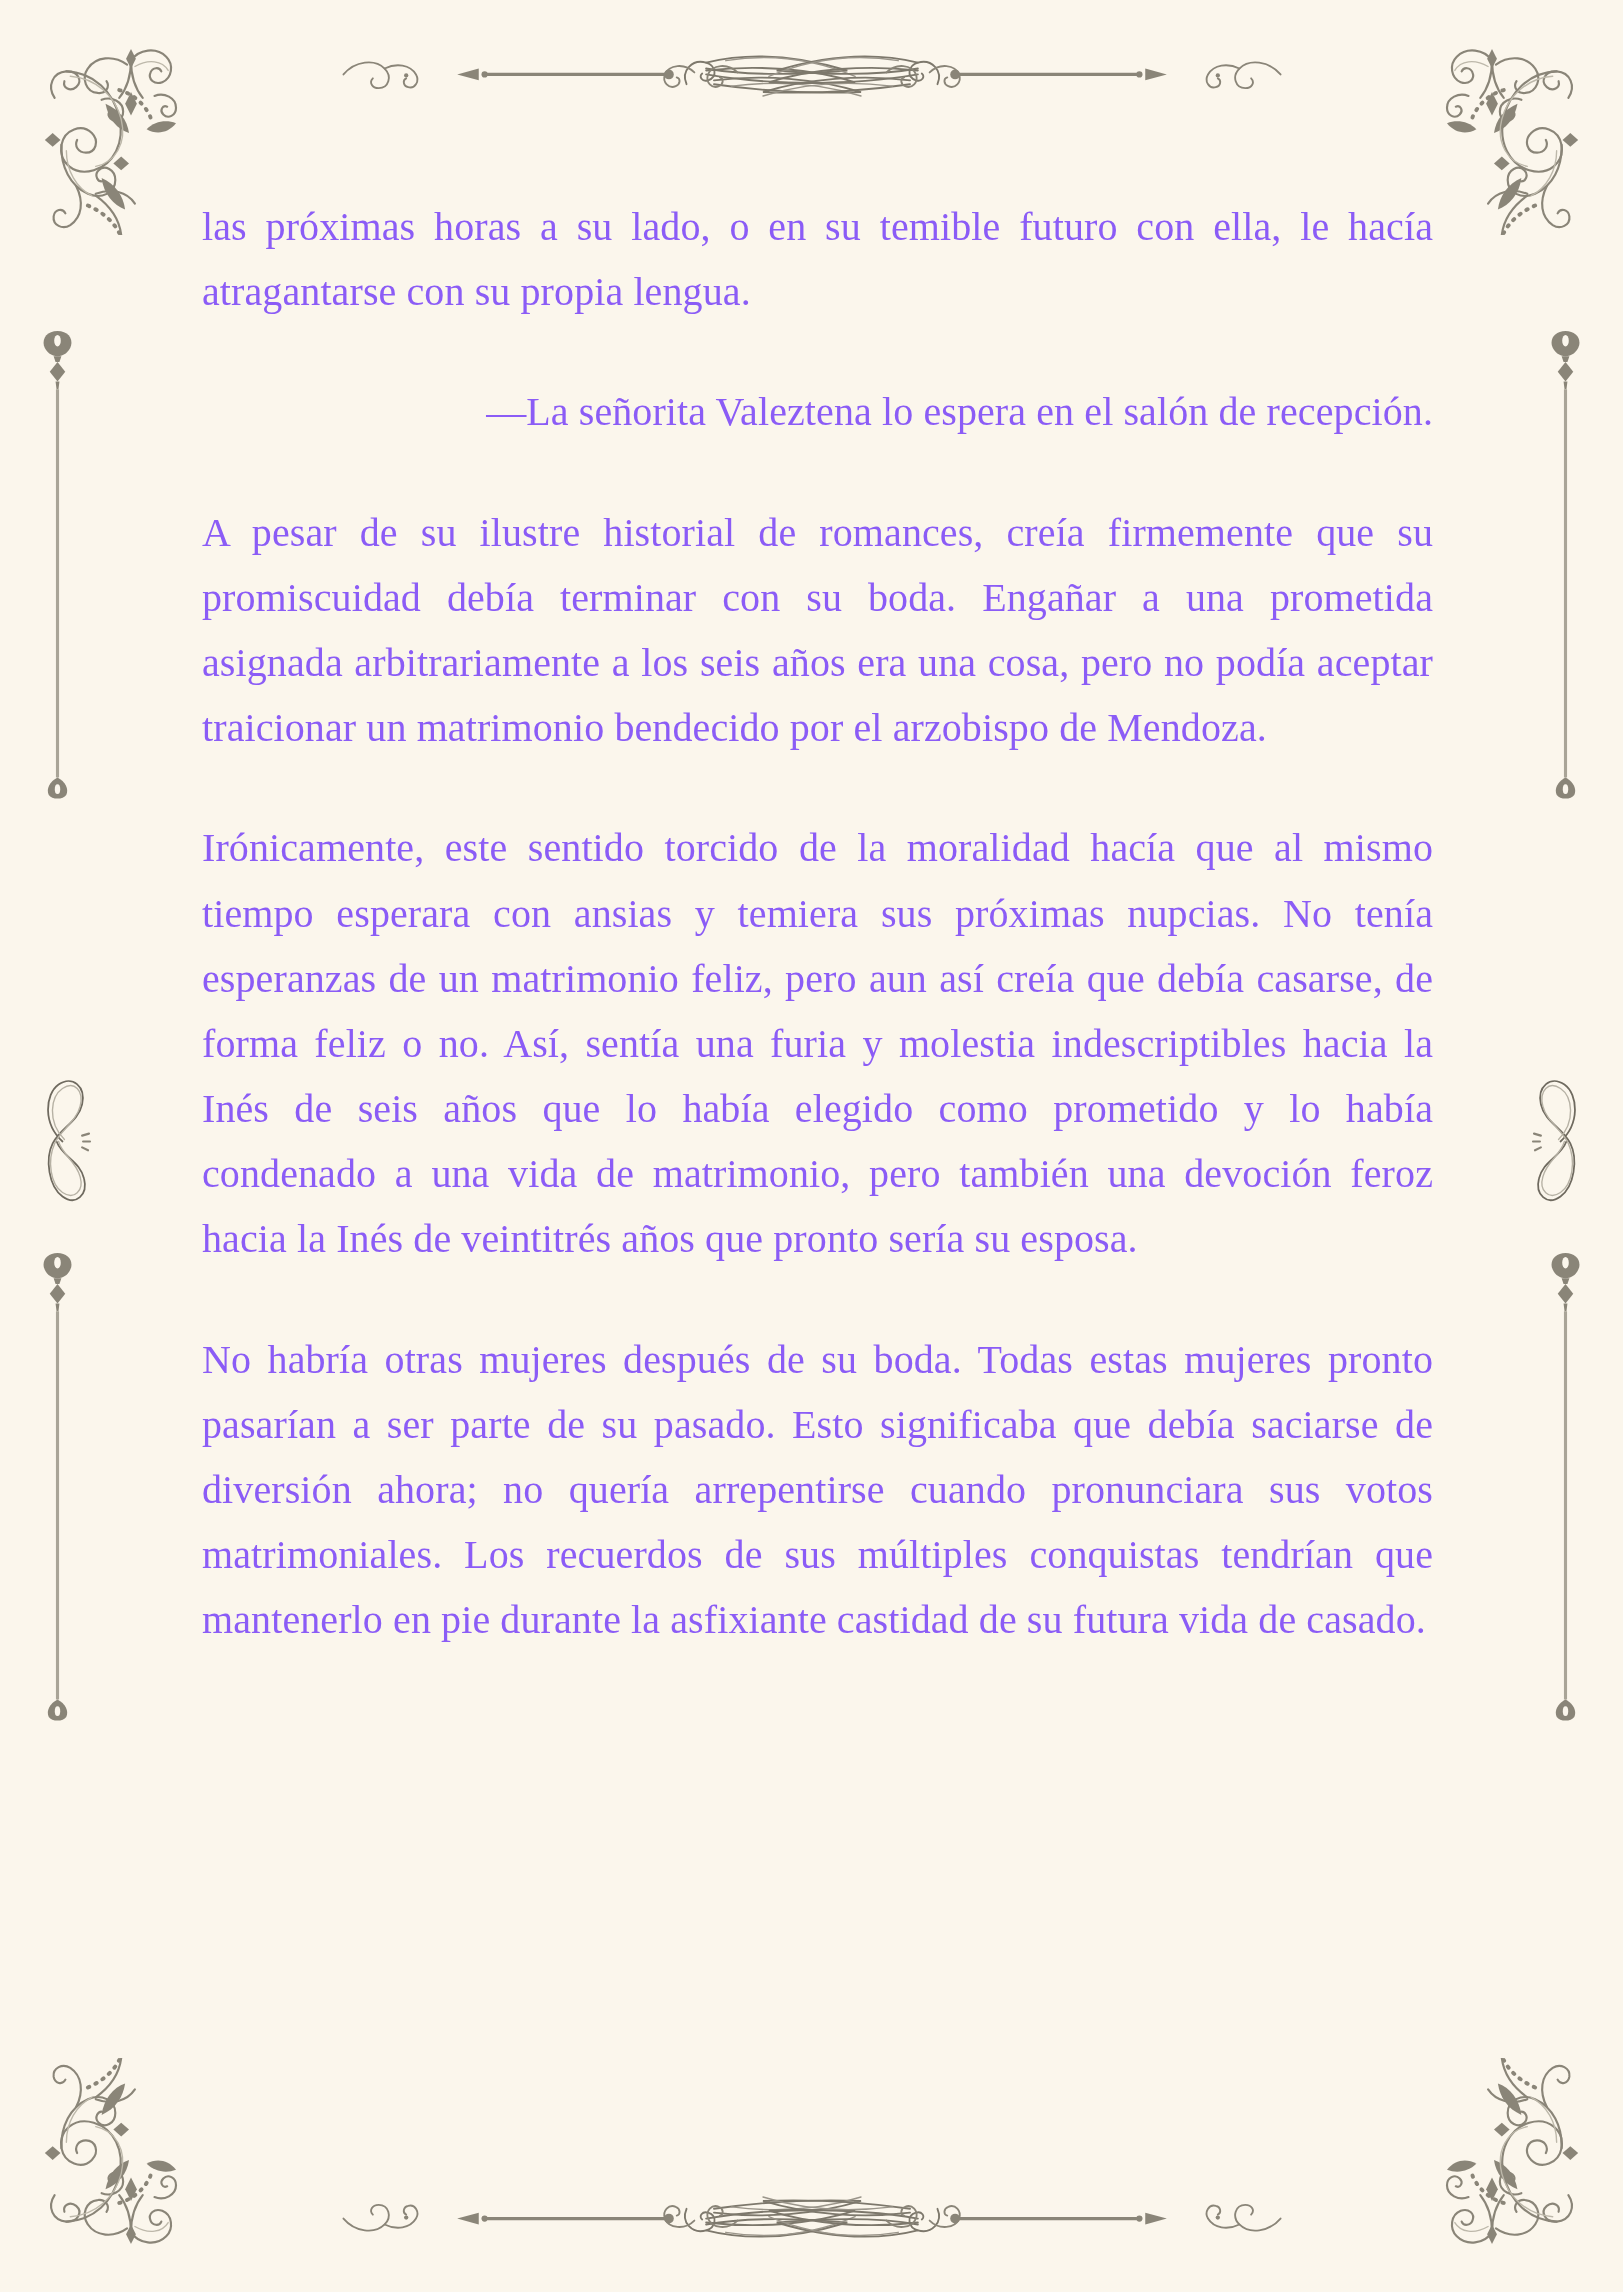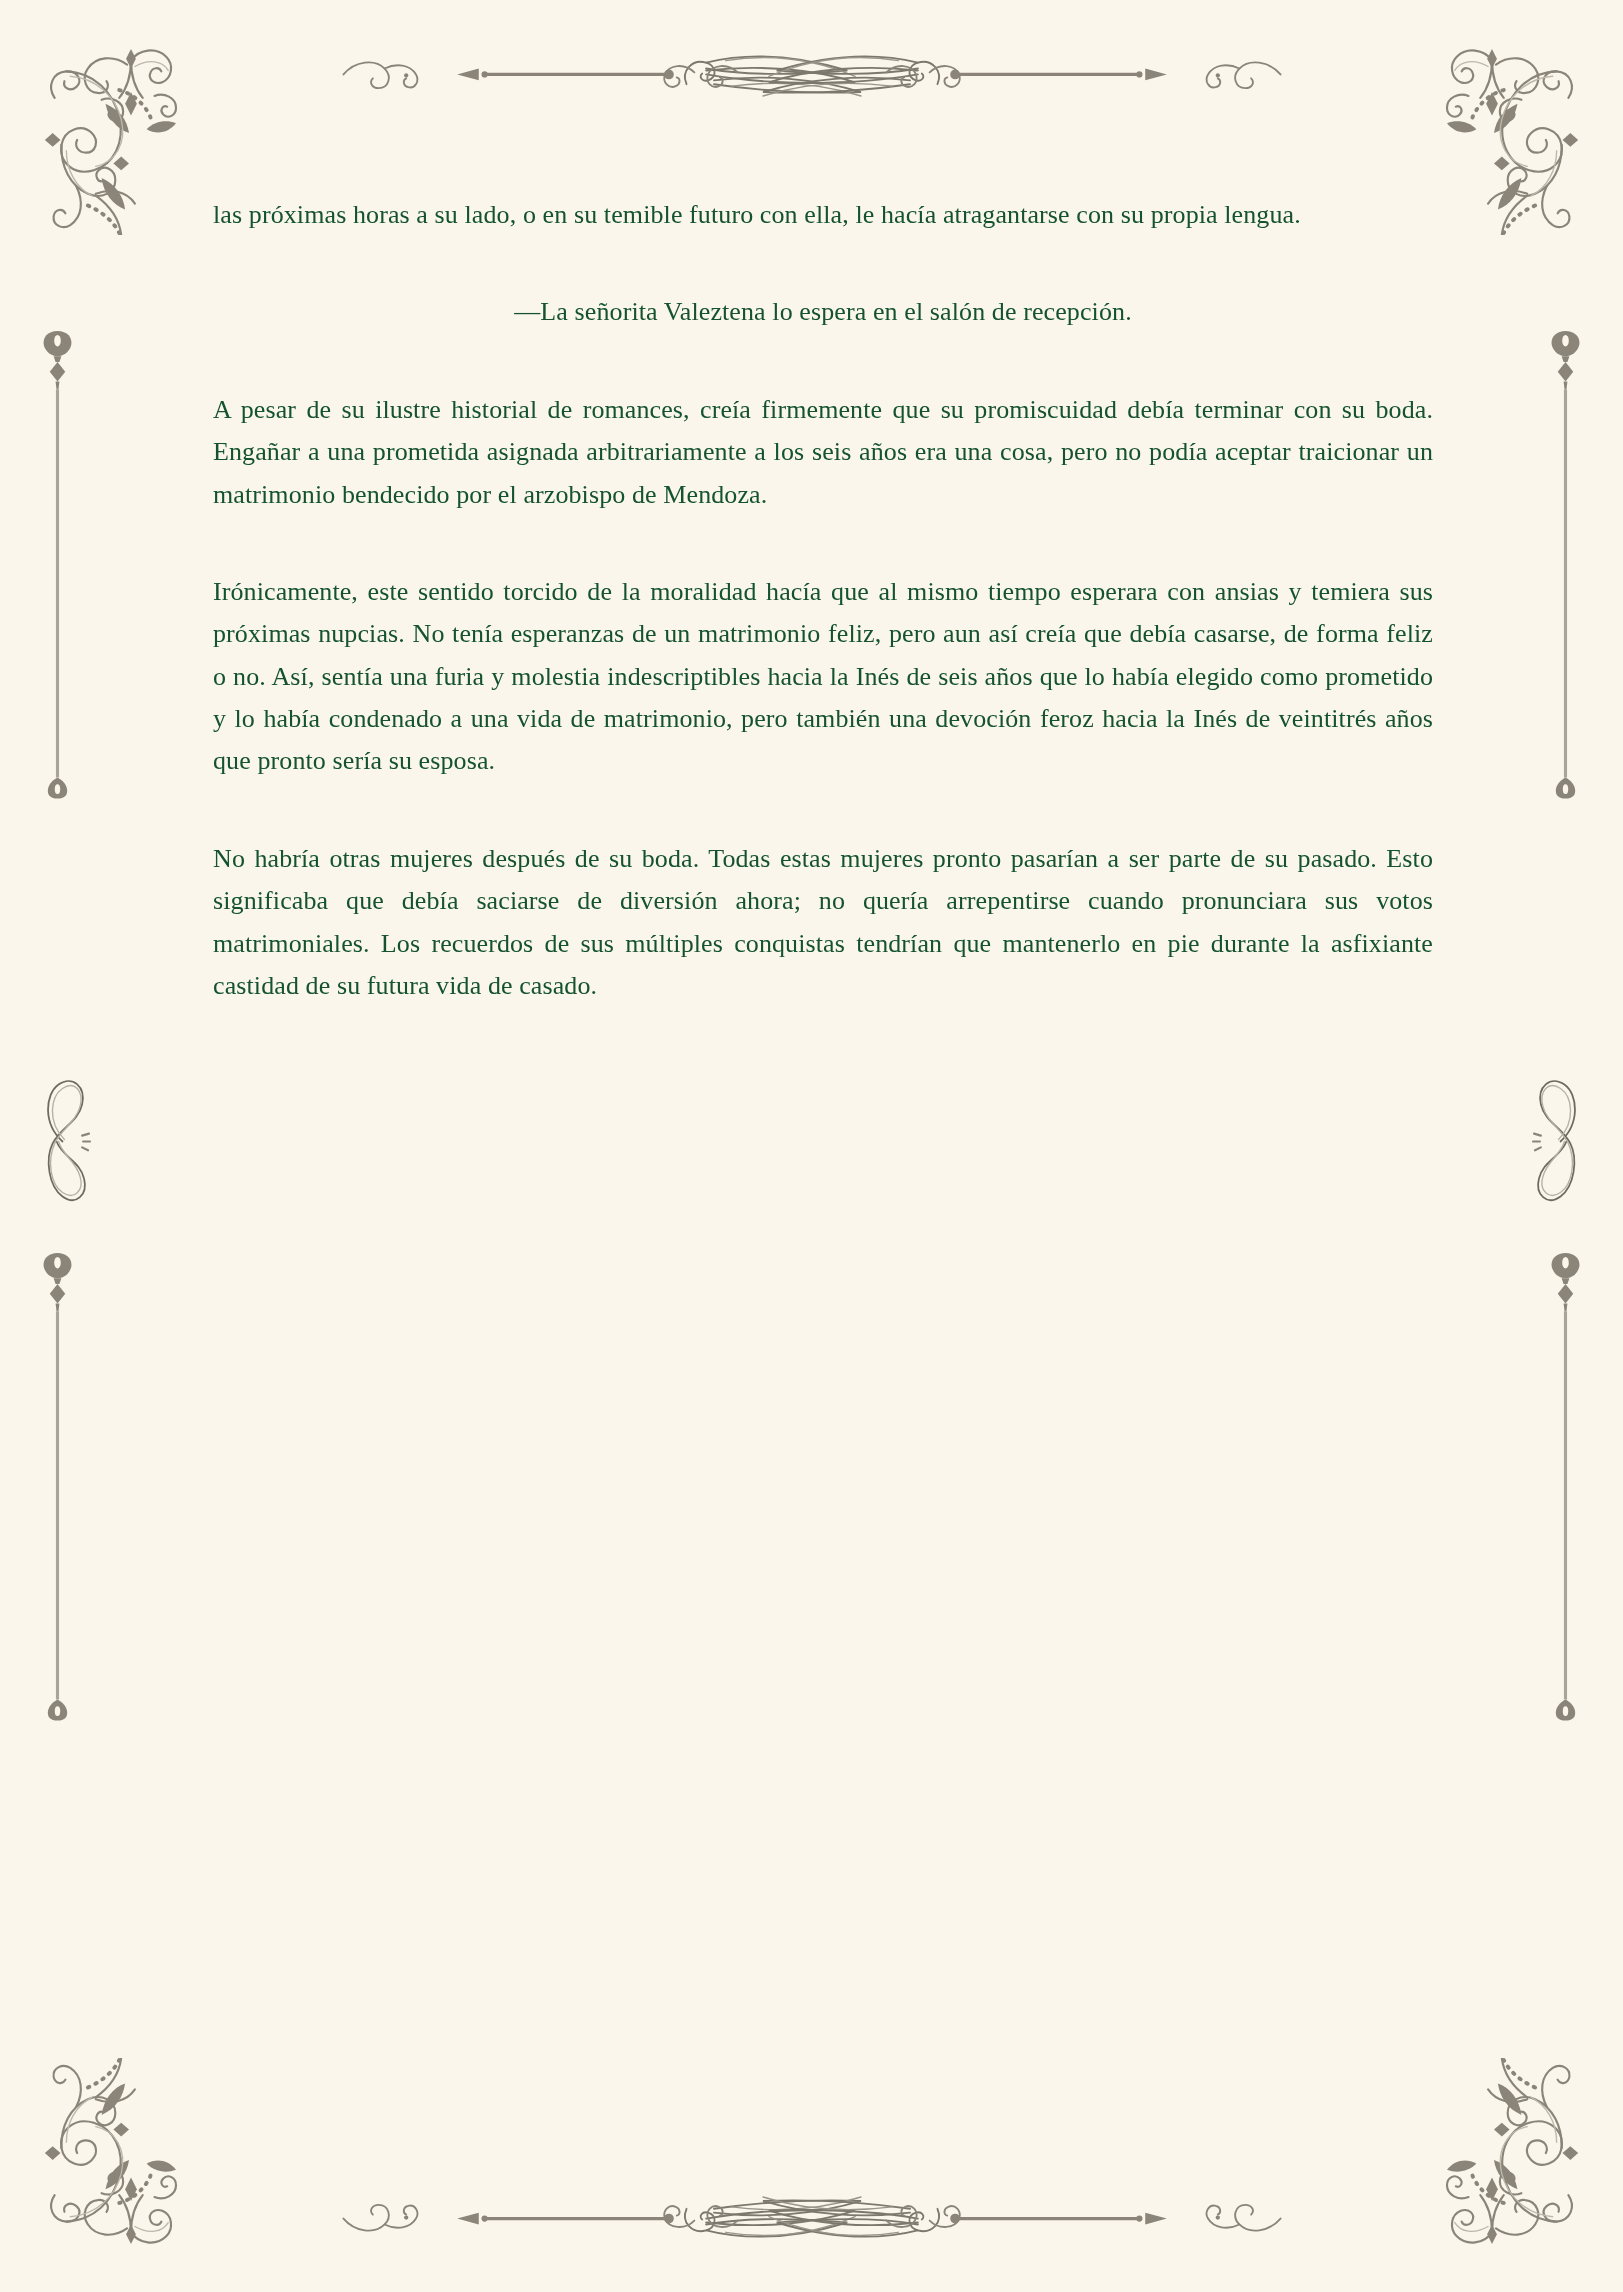--- a/index.html
+++ b/index.html
@@ -50,32 +50,32 @@
   .knot-right { right: 33px; top: 1063px; transform: scaleX(-1); }
 
   
   .content {
     position: absolute;
     left: 196px;
     top: 194px;
     width: 1237px;
   }
   .para {
-    margin: 0 0 55px 17px;
-    font-size: 26px;
+    margin: 0 0 55px 6px;
+    font-size: 40px;
     line-height: 1.63;
-    color: #14532d;
+    color: #8b5cf6;
     text-align: justify;
     text-justify: inter-word;
     letter-spacing: 0.1px;
     -webkit-hyphens: none;
     hyphens: none;
   }
   .para:last-child { margin-bottom: 0; }
-  .para.no-justify { text-align: center; }
+  .para.no-justify { text-align: right; }
 </style>
 </head>
 <body>
 
 <div class="page">
 
   <div class="ornaments">
 
     <div class="orn corner-tl">
       <svg width="186" height="196" viewBox="0 0 190 200" fill="none" stroke="#8a8578" stroke-width="2.2" stroke-linecap="round">

